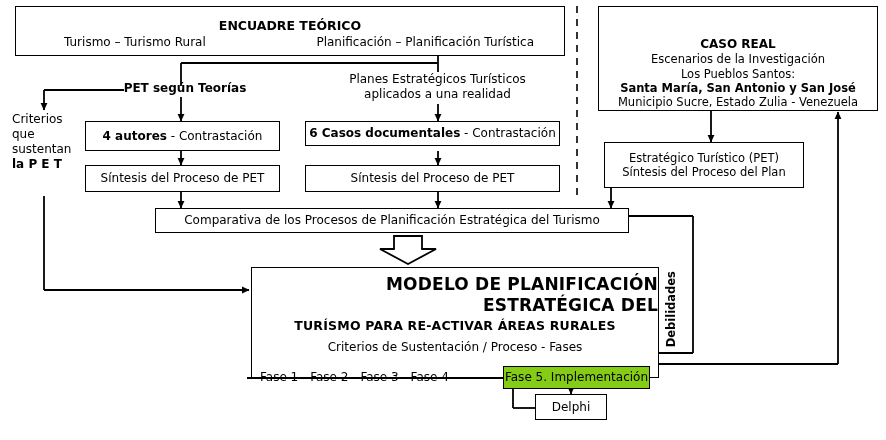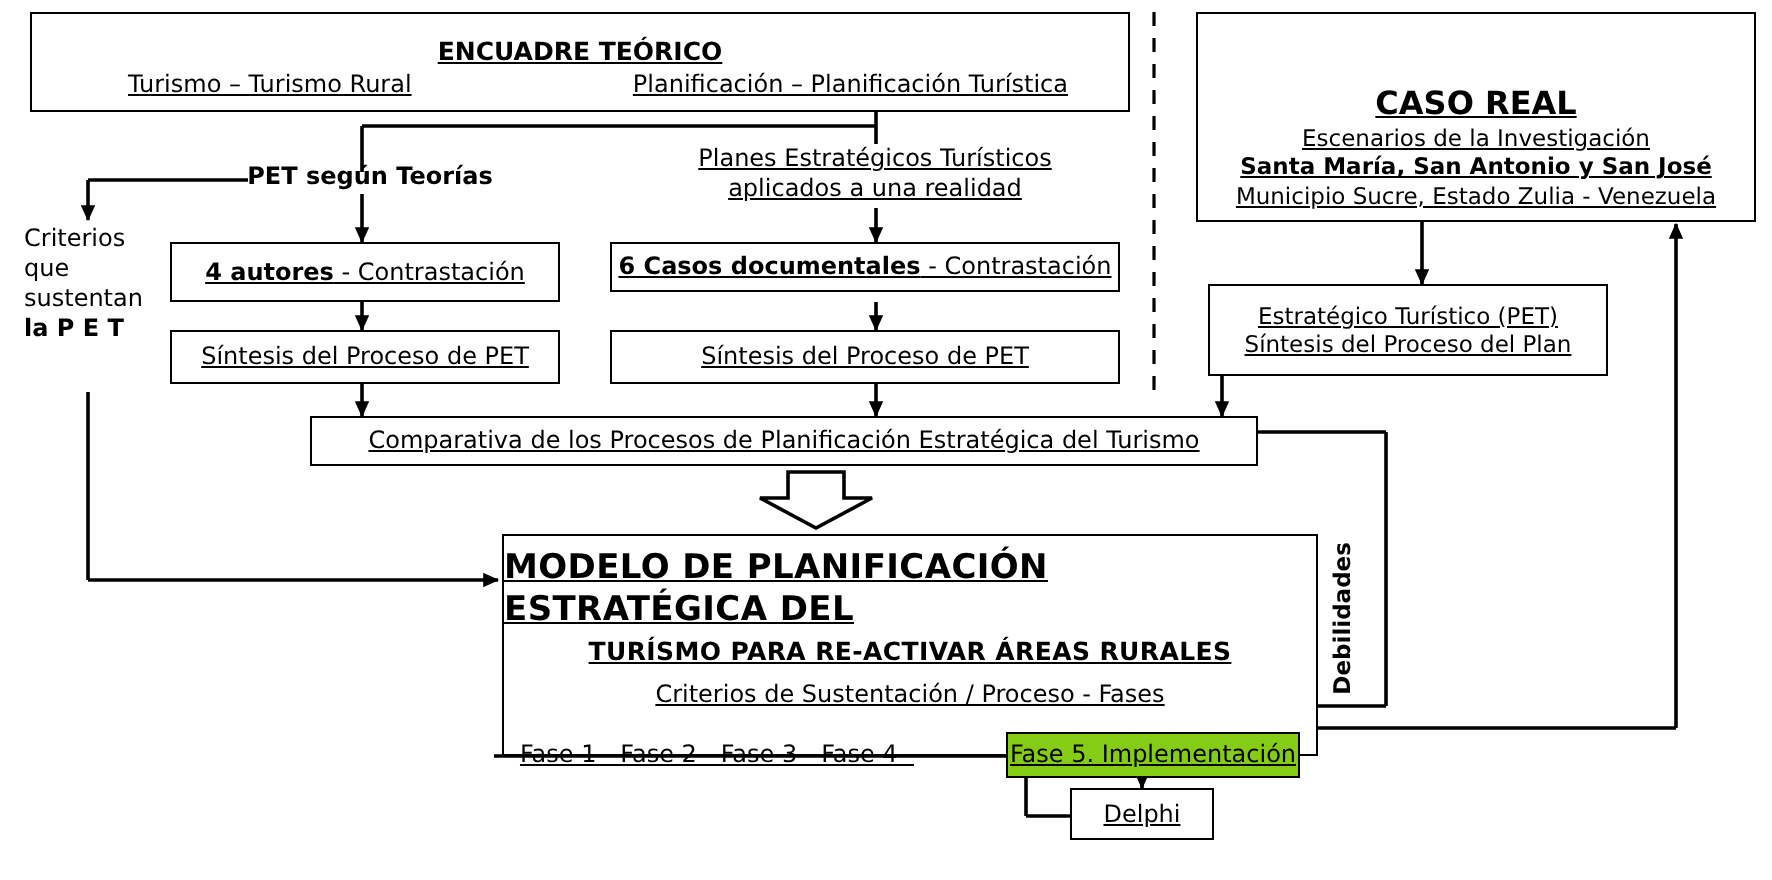--- a/index.html
+++ b/index.html
@@ -2,21 +2,21 @@
 <html><head>
 <meta charset="utf-8">
 <style>
   html,body{margin:0;padding:0;background:#fff;}
   body{font-family:"DejaVu Sans","Liberation Sans",sans-serif;}
   #diagram-root{position:relative;width:886px;height:440px;background:#ffffff;overflow:hidden;}
   svg#wires{position:absolute;left:0;top:0;width:886px;height:440px;}
   .node{position:absolute;box-sizing:border-box;background:#fff;}
   .boxed{border:1.6px solid #000;}
   .txt{position:absolute;box-sizing:border-box;}
-  .ctr{display:flex;flex-direction:column;align-items:center;justify-content:center;text-align:left;text-decoration:underline;}
+  .ctr{display:flex;flex-direction:column;align-items:center;justify-content:center;text-align:right;}
   .lbl{display:block;line-height:1.25;color:#000;}
   .b{font-weight:bold;}
   .vert{transform:rotate(-90deg);transform-origin:center center;white-space:nowrap;}
 </style>
 </head>
 <body>
 
 <div id="diagram-root">
 
   <svg id="wires" viewBox="0 0 886 440" xmlns="http://www.w3.org/2000/svg">
@@ -80,22 +80,23 @@
       <span class="lbl b" style="font-size:12.5px;">ENCUADRE TEÓRICO</span>
       <div style="display:flex;width:100%;align-items:center;justify-content:space-between;margin-top:2px;">
         <span class="lbl" style="font-size:12px;padding-left:42px;">Turismo – Turismo Rural</span>
         <span class="lbl" style="font-size:12px;padding-right:24px;">Planificación – Planificación Turística</span>
       </div>
     </div>
   </div>
 
   <div class="node boxed" style="left:598px;top:6px;width:280px;height:105px;">
     <div class="ctr" style="height:100%;padding:3px 4px;">
-      <span class="lbl b" style="font-size:16px;margin-top:24px;">CASO REAL</span>
+      <span class="lbl b" style="font-size:12px;margin-top:24px;">CASO REAL</span>
       <span class="lbl" style="font-size:11.5px;">Escenarios de la Investigación</span>
+      <span class="lbl" style="font-size:11.5px;">Los Pueblos Santos:</span>
       <span class="lbl b" style="font-size:11.5px;">Santa María, San Antonio y San José</span>
       <span class="lbl" style="font-size:11.5px;">Municipio Sucre, Estado Zulia - Venezuela</span>
     </div>
   </div>
 
   <div class="txt" style="left:110px;top:81px;width:150px;text-align:center;">
     <span class="lbl b" style="font-size:12px;">PET según Teorías</span>
   </div>
 
   <div class="txt ctr" style="left:330px;top:72px;width:215px;">

